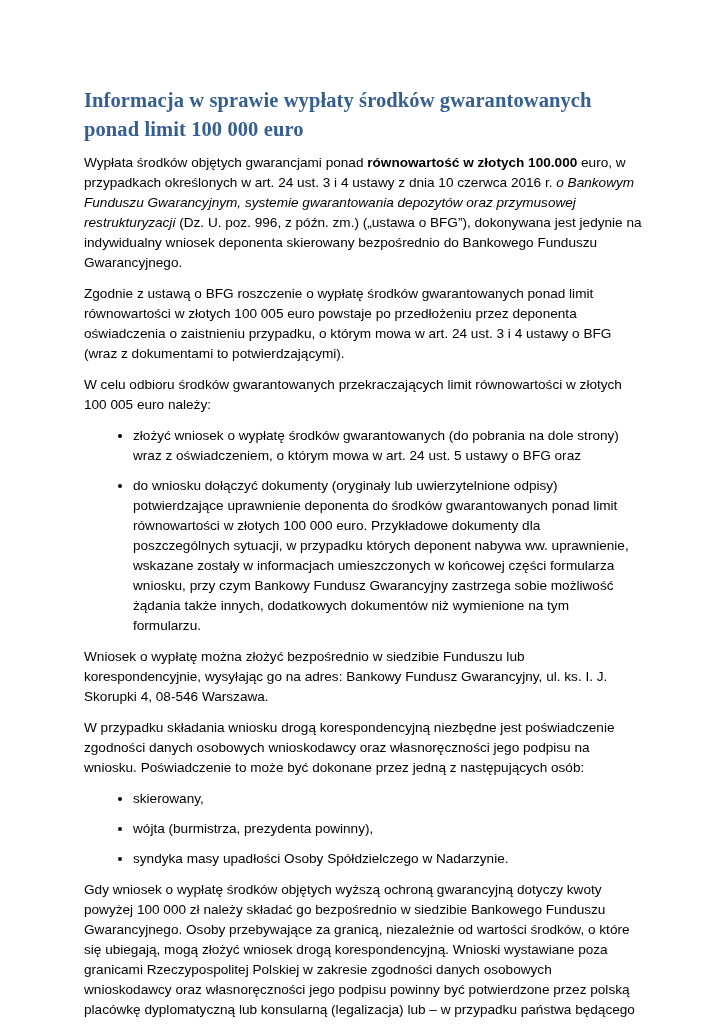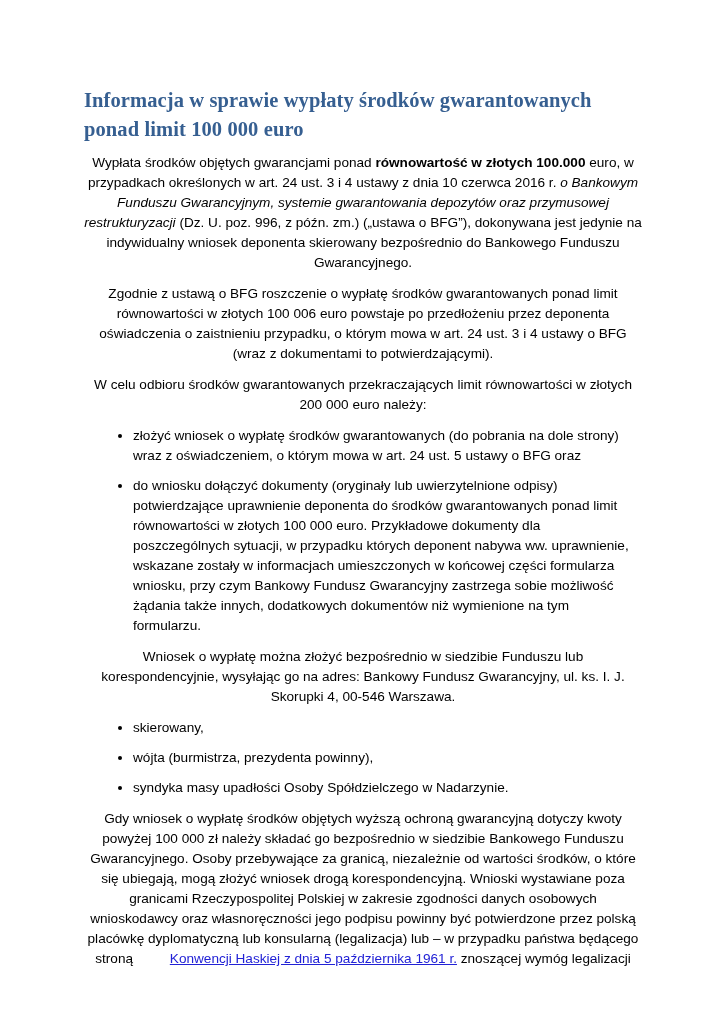--- a/index.html
+++ b/index.html
@@ -28,21 +28,21 @@
   }
   h1.doc-title{
     font-family:"Liberation Serif", serif;
     font-weight:700;
     font-size:20.5px;
     line-height:29px;
     color:var(--title-color);
     margin:0 0 9px 0;
     letter-spacing:.1px;
   }
-  p.para{margin:0 0 11px 0;text-align:center;}
+  p.para{margin:0 0 11px 0;}
   ul.bullets{
     margin:0 12px 11px 0;
     padding:0 0 0 49px;
     list-style:disc;
   }
   ul.bullets li{margin:0 0 10px 0;padding-left:0;}
   .run-bold{font-weight:700;}
   .run-italic{font-style:italic;}
   a.doc-link{
     color:var(--link-color);
@@ -54,31 +54,32 @@
 </head>
 <body>
 
 <div class="page">
   <div class="content">
 
     <h1 class="doc-title">Informacja w sprawie wypłaty środków gwarantowanych ponad limit 100 000 euro</h1>
 
     <p class="para"><span>Wypłata środków objętych gwarancjami ponad </span><span class="run-bold">równowartość w złotych 100.000</span><span> euro, w przypadkach określonych w art. 24 ust. 3 i 4 ustawy z dnia 10 czerwca 2016 r. </span><span class="run-italic">o Bankowym Funduszu Gwarancyjnym, systemie gwarantowania depozytów oraz przymusowej restrukturyzacji</span><span> (Dz. U. poz. 996, z późn. zm.) („ustawa o BFG”), dokonywana jest jedynie na indywidualny wniosek deponenta skierowany bezpośrednio do Bankowego Funduszu Gwarancyjnego.</span></p>
 
-    <p class="para">Zgodnie z ustawą o BFG roszczenie o wypłatę środków gwarantowanych ponad limit równowartości w złotych 100 006 euro powstaje po przedłożeniu przez deponenta oświadczenia o zaistnieniu przypadku, o którym mowa w art. 24 ust. 3 i 4 ustawy o BFG (wraz z dokumentami to potwierdzającymi).</p>
+    <p class="para">Zgodnie z ustawą o BFG roszczenie o wypłatę środków gwarantowanych ponad limit równowartości w złotych 100 005 euro powstaje po przedłożeniu przez deponenta oświadczenia o zaistnieniu przypadku, o którym mowa w art. 24 ust. 3 i 4 ustawy o BFG (wraz z dokumentami to potwierdzającymi).</p>
 
-    <p class="para">W celu odbioru środków gwarantowanych przekraczających limit równowartości w złotych 200 000 euro należy:</p>
+    <p class="para">W celu odbioru środków gwarantowanych przekraczających limit równowartości w złotych 100 005 euro należy:</p>
 
     <ul class="bullets">
       <li>złożyć wniosek o wypłatę środków gwarantowanych (do pobrania na dole strony) wraz z oświadczeniem, o którym mowa w art. 24 ust. 5 ustawy o BFG oraz</li>
       <li>do wniosku dołączyć dokumenty (oryginały lub uwierzytelnione odpisy) potwierdzające uprawnienie deponenta do środków gwarantowanych ponad limit równowartości w złotych 100 000 euro. Przykładowe dokumenty dla poszczególnych sytuacji, w przypadku których deponent nabywa ww. uprawnienie, wskazane zostały w informacjach umieszczonych w końcowej części formularza wniosku, przy czym Bankowy Fundusz Gwarancyjny zastrzega sobie możliwość żądania także innych, dodatkowych dokumentów niż wymienione na tym formularzu.</li>
     </ul>
 
-    <p class="para">Wniosek o wypłatę można złożyć bezpośrednio w siedzibie Funduszu lub korespondencyjnie, wysyłając go na adres: Bankowy Fundusz Gwarancyjny, ul. ks. I. J. Skorupki 4, 00-546 Warszawa.</p>
+    <p class="para">Wniosek o wypłatę można złożyć bezpośrednio w siedzibie Funduszu lub korespondencyjnie, wysyłając go na adres: Bankowy Fundusz Gwarancyjny, ul. ks. I. J. Skorupki 4, 08-546 Warszawa.</p>
 
+    <p class="para">W przypadku składania wniosku drogą korespondencyjną niezbędne jest poświadczenie zgodności danych osobowych wnioskodawcy oraz własnoręczności jego podpisu na wniosku. Poświadczenie to może być dokonane przez jedną z następujących osób:</p>
 
     <ul class="bullets">
       <li>skierowany,</li>
       <li>wójta (burmistrza, prezydenta powinny),</li>
       <li>syndyka masy upadłości Osoby Spółdzielczego w Nadarzynie.</li>
     </ul>
 
     <p class="para"><span>Gdy wniosek o wypłatę środków objętych wyższą ochroną gwarancyjną dotyczy kwoty powyżej 100 000 zł należy składać go bezpośrednio w siedzibie Bankowego Funduszu Gwarancyjnego. Osoby przebywające za granicą, niezależnie od wartości środków, o które się ubiegają, mogą złożyć wniosek drogą korespondencyjną. Wnioski wystawiane poza granicami Rzeczypospolitej Polskiej w zakresie zgodności danych osobowych wnioskodawcy oraz własnoręczności jego podpisu powinny być potwierdzone przez polską placówkę dyplomatyczną lub konsularną (legalizacja) lub – w przypadku państwa będącego stroną </span><a class="doc-link">Konwencji Haskiej z dnia 5 października 1961 r.</a><span> znoszącej wymóg legalizacji</span></p>
 
   </div>

